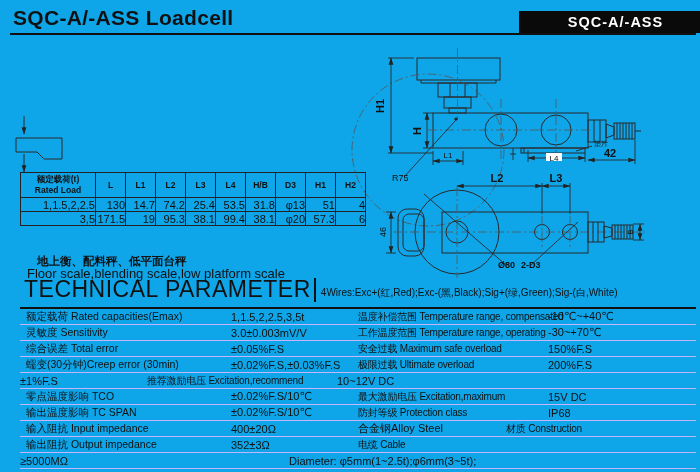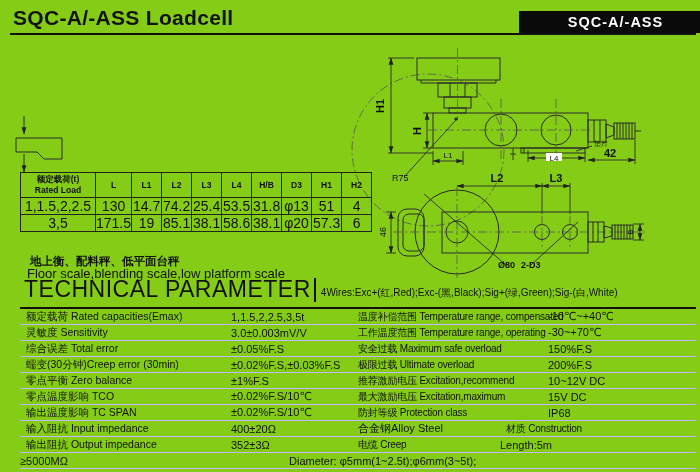--- a/index.html
+++ b/index.html
@@ -1,34 +1,34 @@
 <!DOCTYPE html>
 <html><head>
 <meta charset="utf-8">
 <style>
   html,body{margin:0;padding:0;}
   body{width:700px;height:472px;background:#ffffff;overflow:hidden;
        font-family:"Liberation Sans","DejaVu Sans",sans-serif;color:#111;}
-  .page{position:relative;width:700px;height:472px;background:#84cc16;}
+  .page{position:relative;width:700px;height:472px;background:#0ea5e9;}
 
   
   .title{position:absolute;left:13px;top:6px;font-size:21px;font-weight:bold;letter-spacing:.3px;white-space:nowrap;}
   .rule{position:absolute;left:10px;top:33px;width:686px;height:2px;background:#111;}
   .badge{position:absolute;left:519px;top:11px;width:177px;height:22px;background:#0a0a0a;color:#fff;
          font-size:14.5px;font-weight:bold;letter-spacing:1px;display:flex;align-items:center;justify-content:center;padding-left:8px;}
 
   
   table.dims{position:absolute;left:20px;top:172px;border-collapse:collapse;table-layout:fixed;}
   table.dims th,table.dims td{border:1px solid #222;padding:0;text-align:center;white-space:nowrap;overflow:hidden;}
   table.dims th{height:24px;font-weight:bold;font-size:8.5px;line-height:11px;width:29px;}
   table.dims th.c0{width:74px;}
-  table.dims td{height:13px;font-size:14px;}
-
-  
-  .app-cn{position:absolute;left:30px;top:254px;font-size:11.5px;font-weight:bold;white-space:nowrap;}
+  table.dims td{height:13px;font-size:11px;text-align:right;}
+
+  
+  .app-cn{position:absolute;left:37px;top:254px;font-size:11.5px;font-weight:bold;white-space:nowrap;}
   .app-en{position:absolute;left:27px;top:266px;font-size:13px;white-space:nowrap;text-align:center;}
   .tech-head{position:absolute;left:24px;top:276px;display:flex;align-items:flex-end;white-space:nowrap;}
   .tech-title{font-size:23px;letter-spacing:.5px;line-height:26px;}
   .tech-bar{display:inline-block;width:2px;height:24px;background:#111;margin:0 5px 0 3px;}
   .tech-wires{font-size:10px;padding-bottom:2px;}
 
   
   .ptable{position:absolute;left:20px;top:307px;width:676px;border-top:2px solid #111;}
   .prow{display:flex;height:15px;border-bottom:1px solid #c4b5fd;align-items:center;white-space:nowrap;}
   .prow .c{overflow:visible;}
@@ -226,23 +226,23 @@
       <td>53.5</td>
       <td>31.8</td>
       <td>φ13</td>
       <td>51</td>
       <td>4</td>
     </tr>
     <tr>
       <td>3,5</td>
       <td>171.5</td>
       <td>19</td>
-      <td>85.1</td>
+      <td>95.3</td>
       <td>38.1</td>
-      <td>58.6</td>
+      <td>99.4</td>
       <td>38.1</td>
       <td>φ20</td>
       <td>57.3</td>
       <td>6</td>
     </tr>
   </tbody>
     </table>
 
   <div class="app-cn">地上衡、配料秤、低平面台秤</div>
   <div class="app-en">Floor scale,blending scale,low platform scale</div>
@@ -272,21 +272,20 @@
       <div class="c pr-label">安全过载 Maximum safe overload</div>
       <div class="c pr-value">150%F.S</div>
     </div>
     <div class="prow">
       <div class="c pl-label">蠕变(30分钟)Creep error (30min)</div>
       <div class="c pl-value">±0.02%F.S,±0.03%F.S</div>
       <div class="c pr-label">极限过载 Ultimate overload</div>
       <div class="c pr-value">200%F.S</div>
     </div>
     <div class="prow">
-      <div class="c pl-label">零点平衡 Zero balance</div>
       <div class="c pl-value">±1%F.S</div>
       <div class="c pr-label">推荐激励电压 Excitation,recommend</div>
       <div class="c pr-value">10~12V DC</div>
     </div>
     <div class="prow">
       <div class="c pl-label">零点温度影响 TCO</div>
       <div class="c pl-value">±0.02%F.S/10℃</div>
       <div class="c pr-label">最大激励电压 Excitation,maximum</div>
       <div class="c pr-value">15V DC</div>
     </div>
@@ -298,22 +297,21 @@
     </div>
     <div class="prow">
       <div class="c pl-label">输入阻抗 Input impedance</div>
       <div class="c pl-value">400±20Ω</div>
       <div class="c pr-value">合金钢Alloy Steel</div>
       <div class="c pr-label">材质 Construction</div>
     </div>
     <div class="prow">
       <div class="c pl-label">输出阻抗 Output impedance</div>
       <div class="c pl-value">352±3Ω</div>
-      <div class="c pr-label narrow">电缆 Creep</div>
-      <div class="c pr-value">Length:5m</div>
+      <div class="c pr-label narrow">电缆 Cable</div>
     </div>
     <div class="prow">
       <div class="c pl-value">≥5000MΩ</div>
       <div class="c pr-label narrow"></div>
       <div class="c pr-value">Diameter: φ5mm(1~2.5t);φ6mm(3~5t);</div>
     </div>
   </div>
 
 </div>
 

